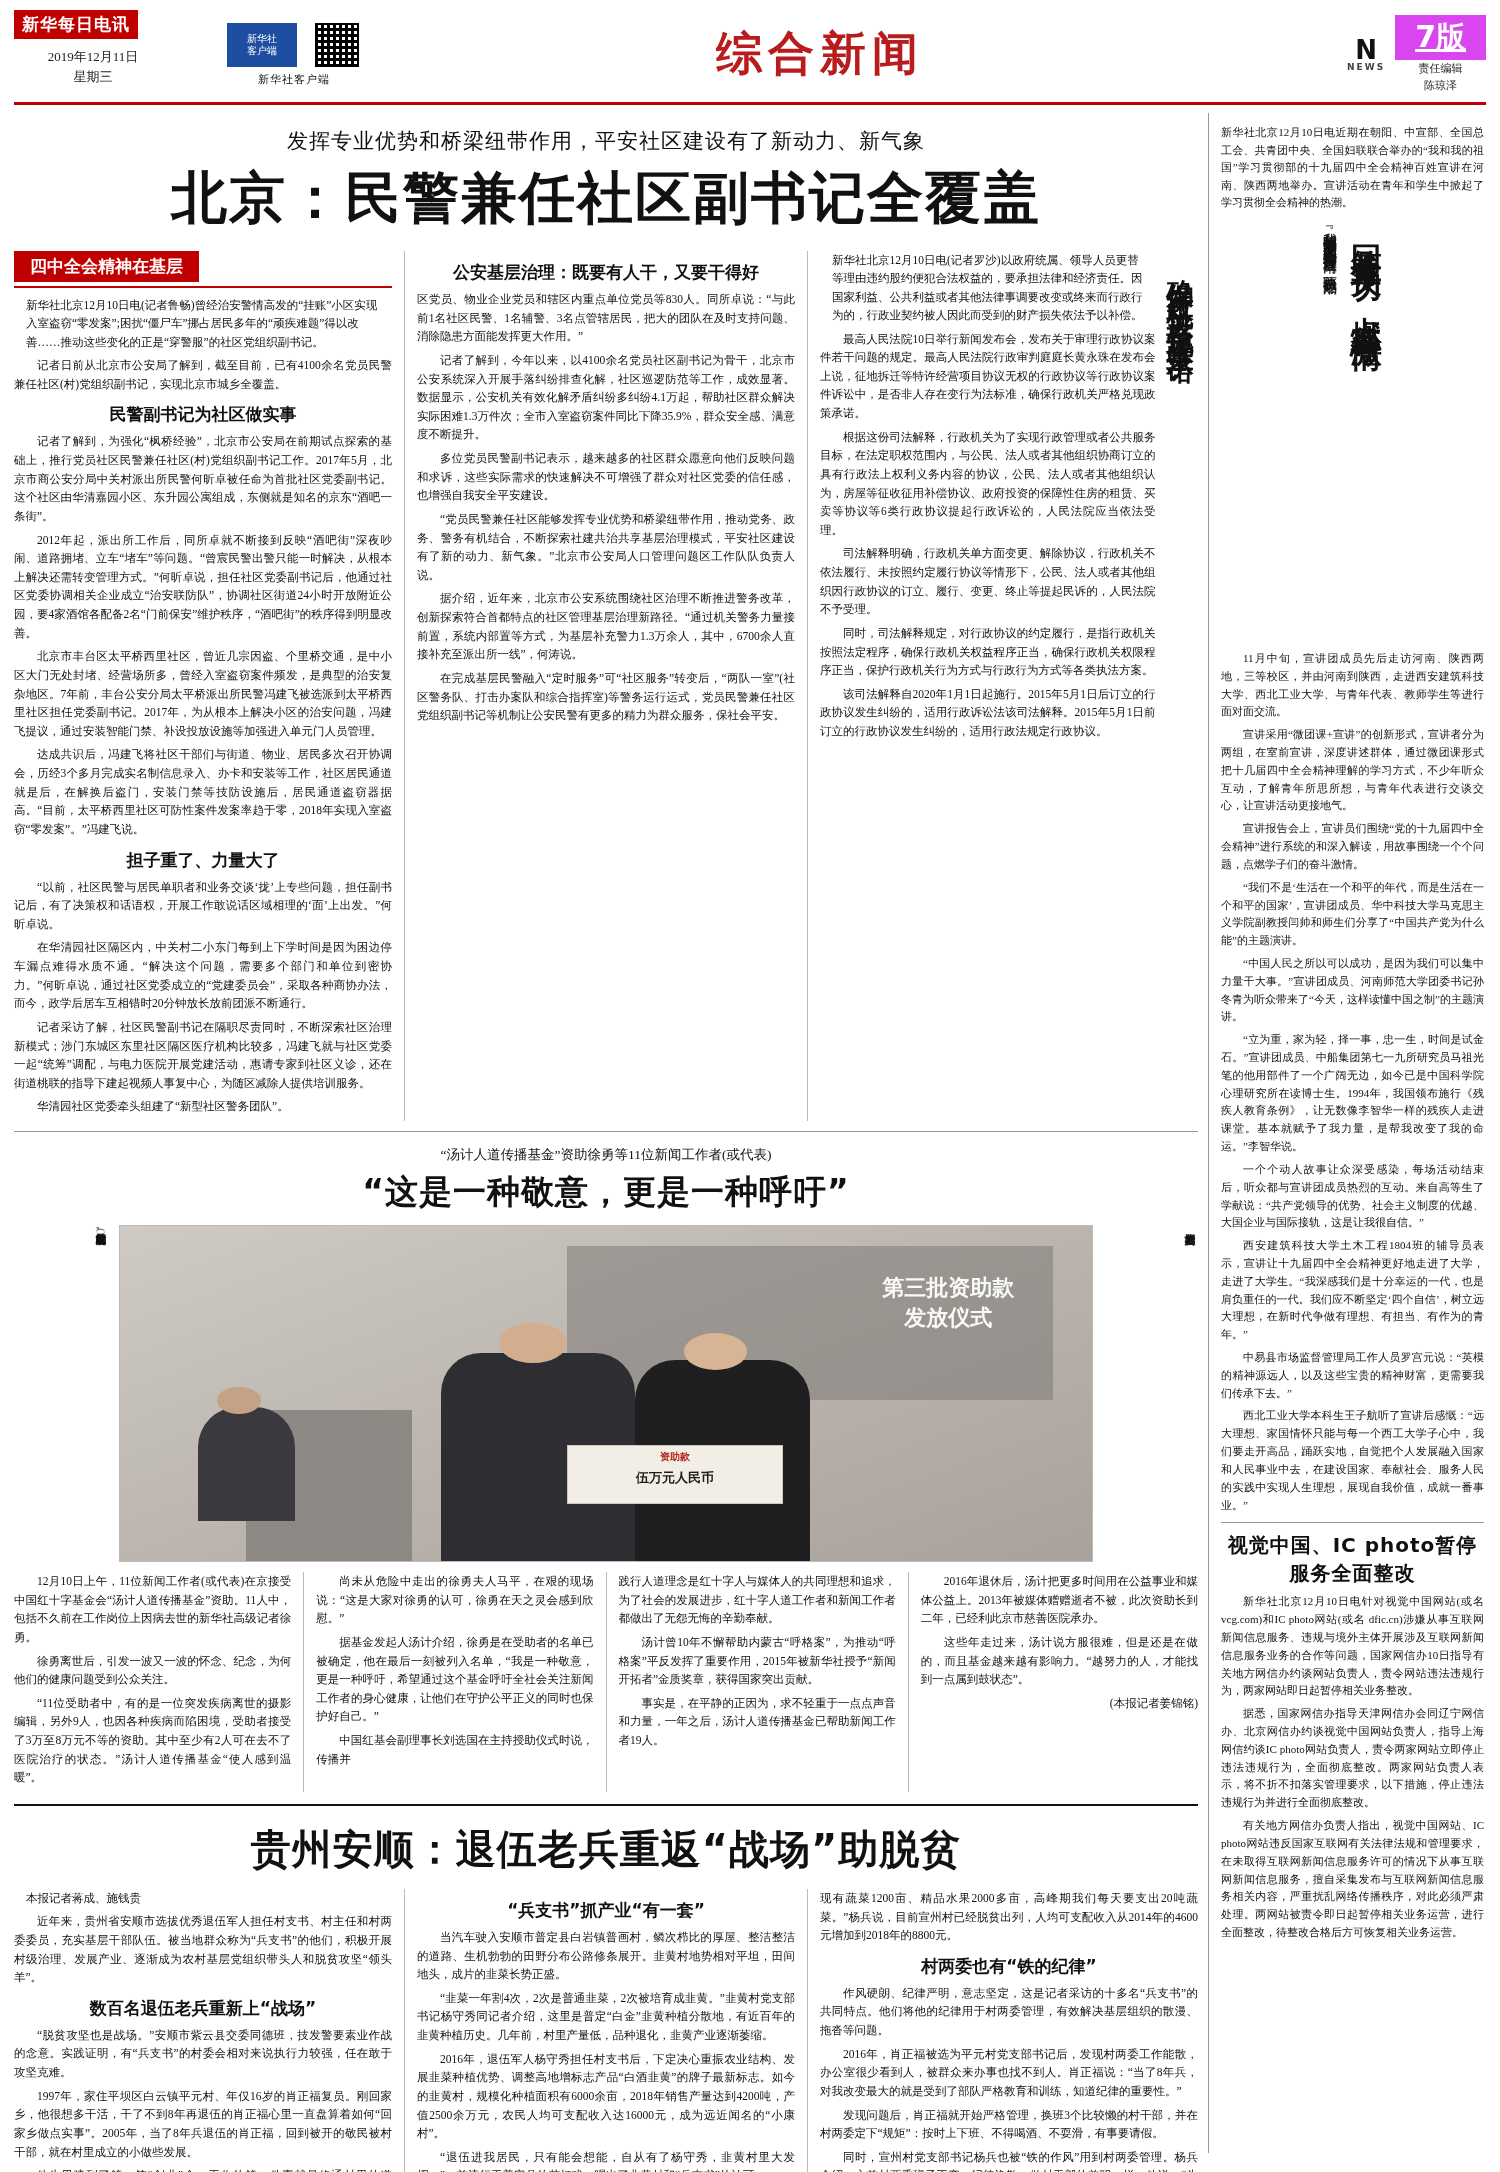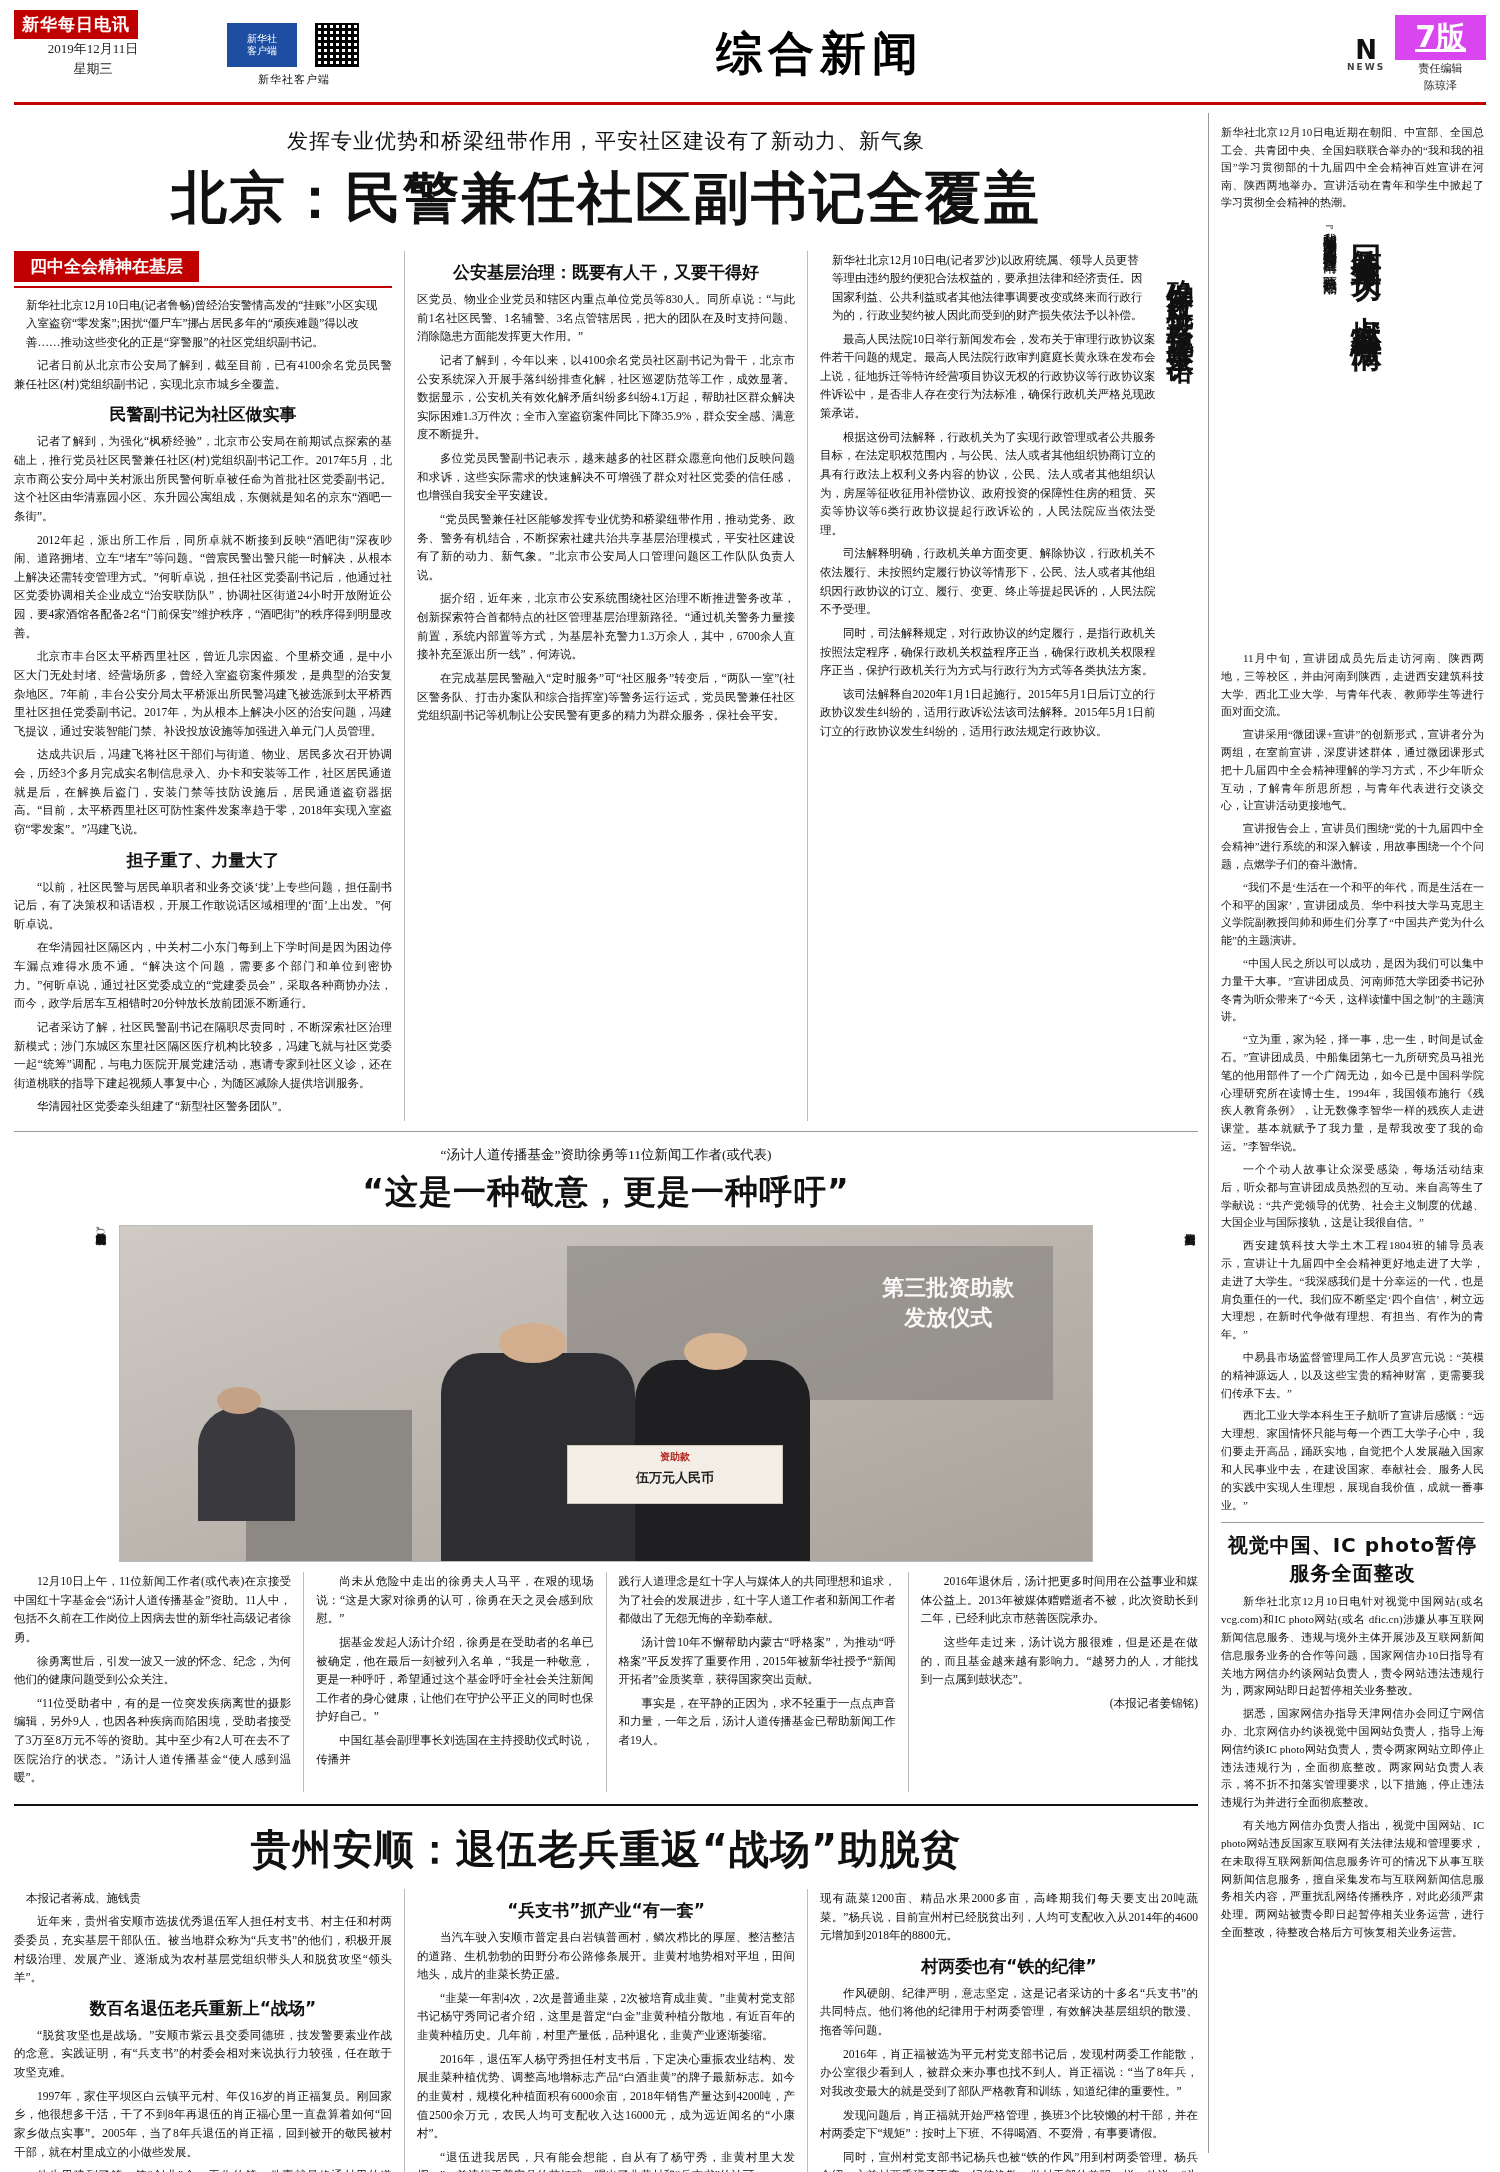--- a/index.html
+++ b/index.html
@@ -3,31 +3,31 @@
 <meta charset="utf-8">
 <style>
   html,body{margin:0;padding:0;background:#ffffff;}
   body{width:1500px;height:2172px;font-family:"Liberation Serif",serif;color:#111;}
   .page{position:relative;width:1500px;height:2172px;box-sizing:border-box;padding:10px 14px;}
 
   
   .masthead{display:flex;align-items:stretch;border-bottom:3px solid #c00000;padding-bottom:4px;height:88px;}
   .mh-left{width:190px;display:flex;flex-direction:column;align-items:flex-start;}
   .mh-logo{background:#c00000;color:#fff;font-family:"DejaVu Sans",sans-serif;font-weight:bold;font-size:17px;letter-spacing:1px;padding:3px 8px;}
-  .mh-date{font-size:13px;padding-left:4px;line-height:1.5;color:#222;text-align:center;width:150px;}
+  .mh-date{font-size:13px;margin-top:8px;padding-left:4px;line-height:1.5;color:#222;text-align:center;width:150px;}
   .mh-qr{width:180px;display:flex;flex-direction:column;align-items:center;justify-content:center;}
   .qr-row{display:flex;align-items:center;gap:16px;}
   .qr-box{width:44px;height:44px;background:
      repeating-linear-gradient(0deg,#000 0 3px,#fff 3px 6px),
      repeating-linear-gradient(90deg,#000 0 3px,transparent 3px 6px);
      background-blend-mode:multiply;border:2px solid #fff;}
   .qr-lbl{font-size:11px;margin-top:3px;letter-spacing:1px;}
   .mh-brand{width:70px;height:44px;background:#1d4ea2;color:#fff;font-size:10px;display:flex;align-items:center;justify-content:center;text-align:center;line-height:1.2;}
   .mh-title{flex:1;display:flex;align-items:center;justify-content:center;}
-  .mh-title h1{margin:0;font-size:46px;color:#000000;font-weight:bold;letter-spacing:6px;font-family:"DejaVu Sans",sans-serif;}
+  .mh-title h1{margin:0;font-size:46px;color:#b91c1c;font-weight:bold;letter-spacing:6px;font-family:"DejaVu Sans",sans-serif;}
   .mh-right{width:230px;display:flex;align-items:center;justify-content:flex-end;gap:10px;}
   .news-logo{font-family:"DejaVu Sans",sans-serif;font-weight:bold;font-size:26px;color:#111;line-height:1;text-align:center;}
   .news-logo small{display:block;font-size:9px;letter-spacing:2px;color:#444;}
   .page-no{background:#d946ef;color:#fff;font-size:30px;font-weight:bold;padding:2px 20px;font-family:"DejaVu Sans",sans-serif;text-decoration:underline;}
   .editor{font-size:11px;line-height:1.5;text-align:center;color:#222;}
 
   
   .body-wrap{display:flex;margin-top:8px;height:2040px;}
   .col-main{width:1195px;padding-right:10px;border-right:1px solid #999;box-sizing:border-box;}
   .col-right{width:275px;padding-left:12px;box-sizing:border-box;}

